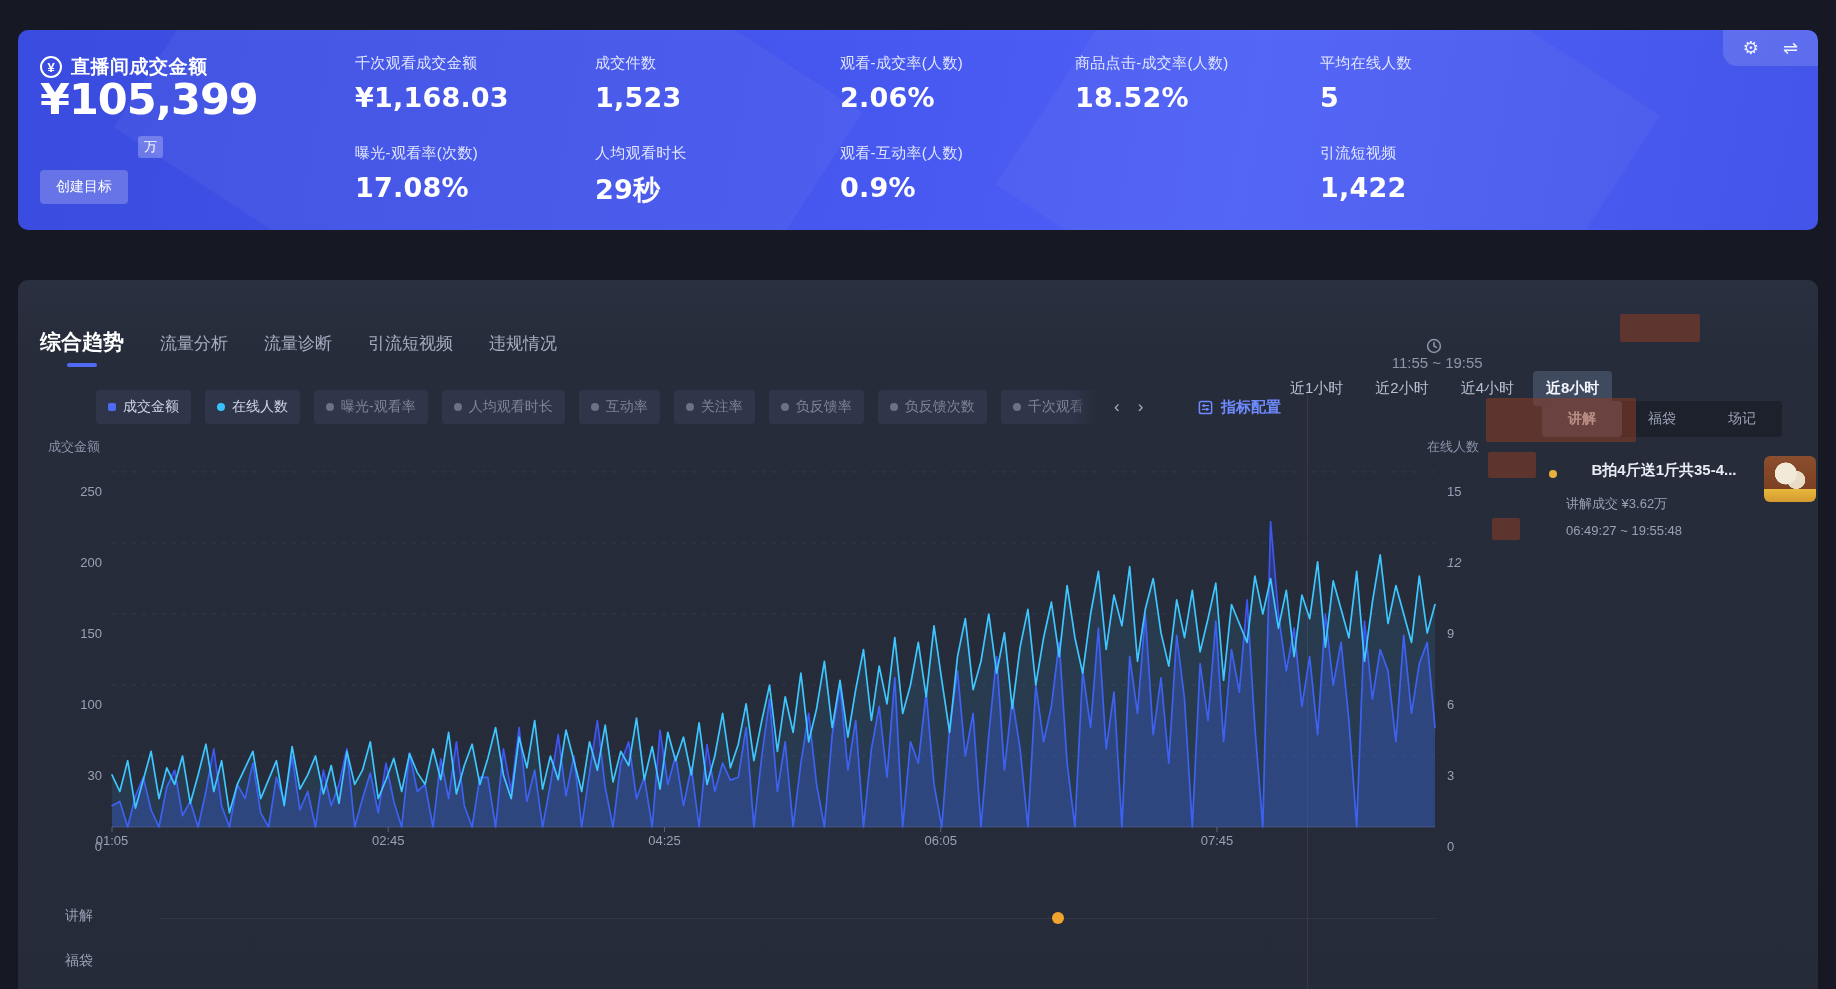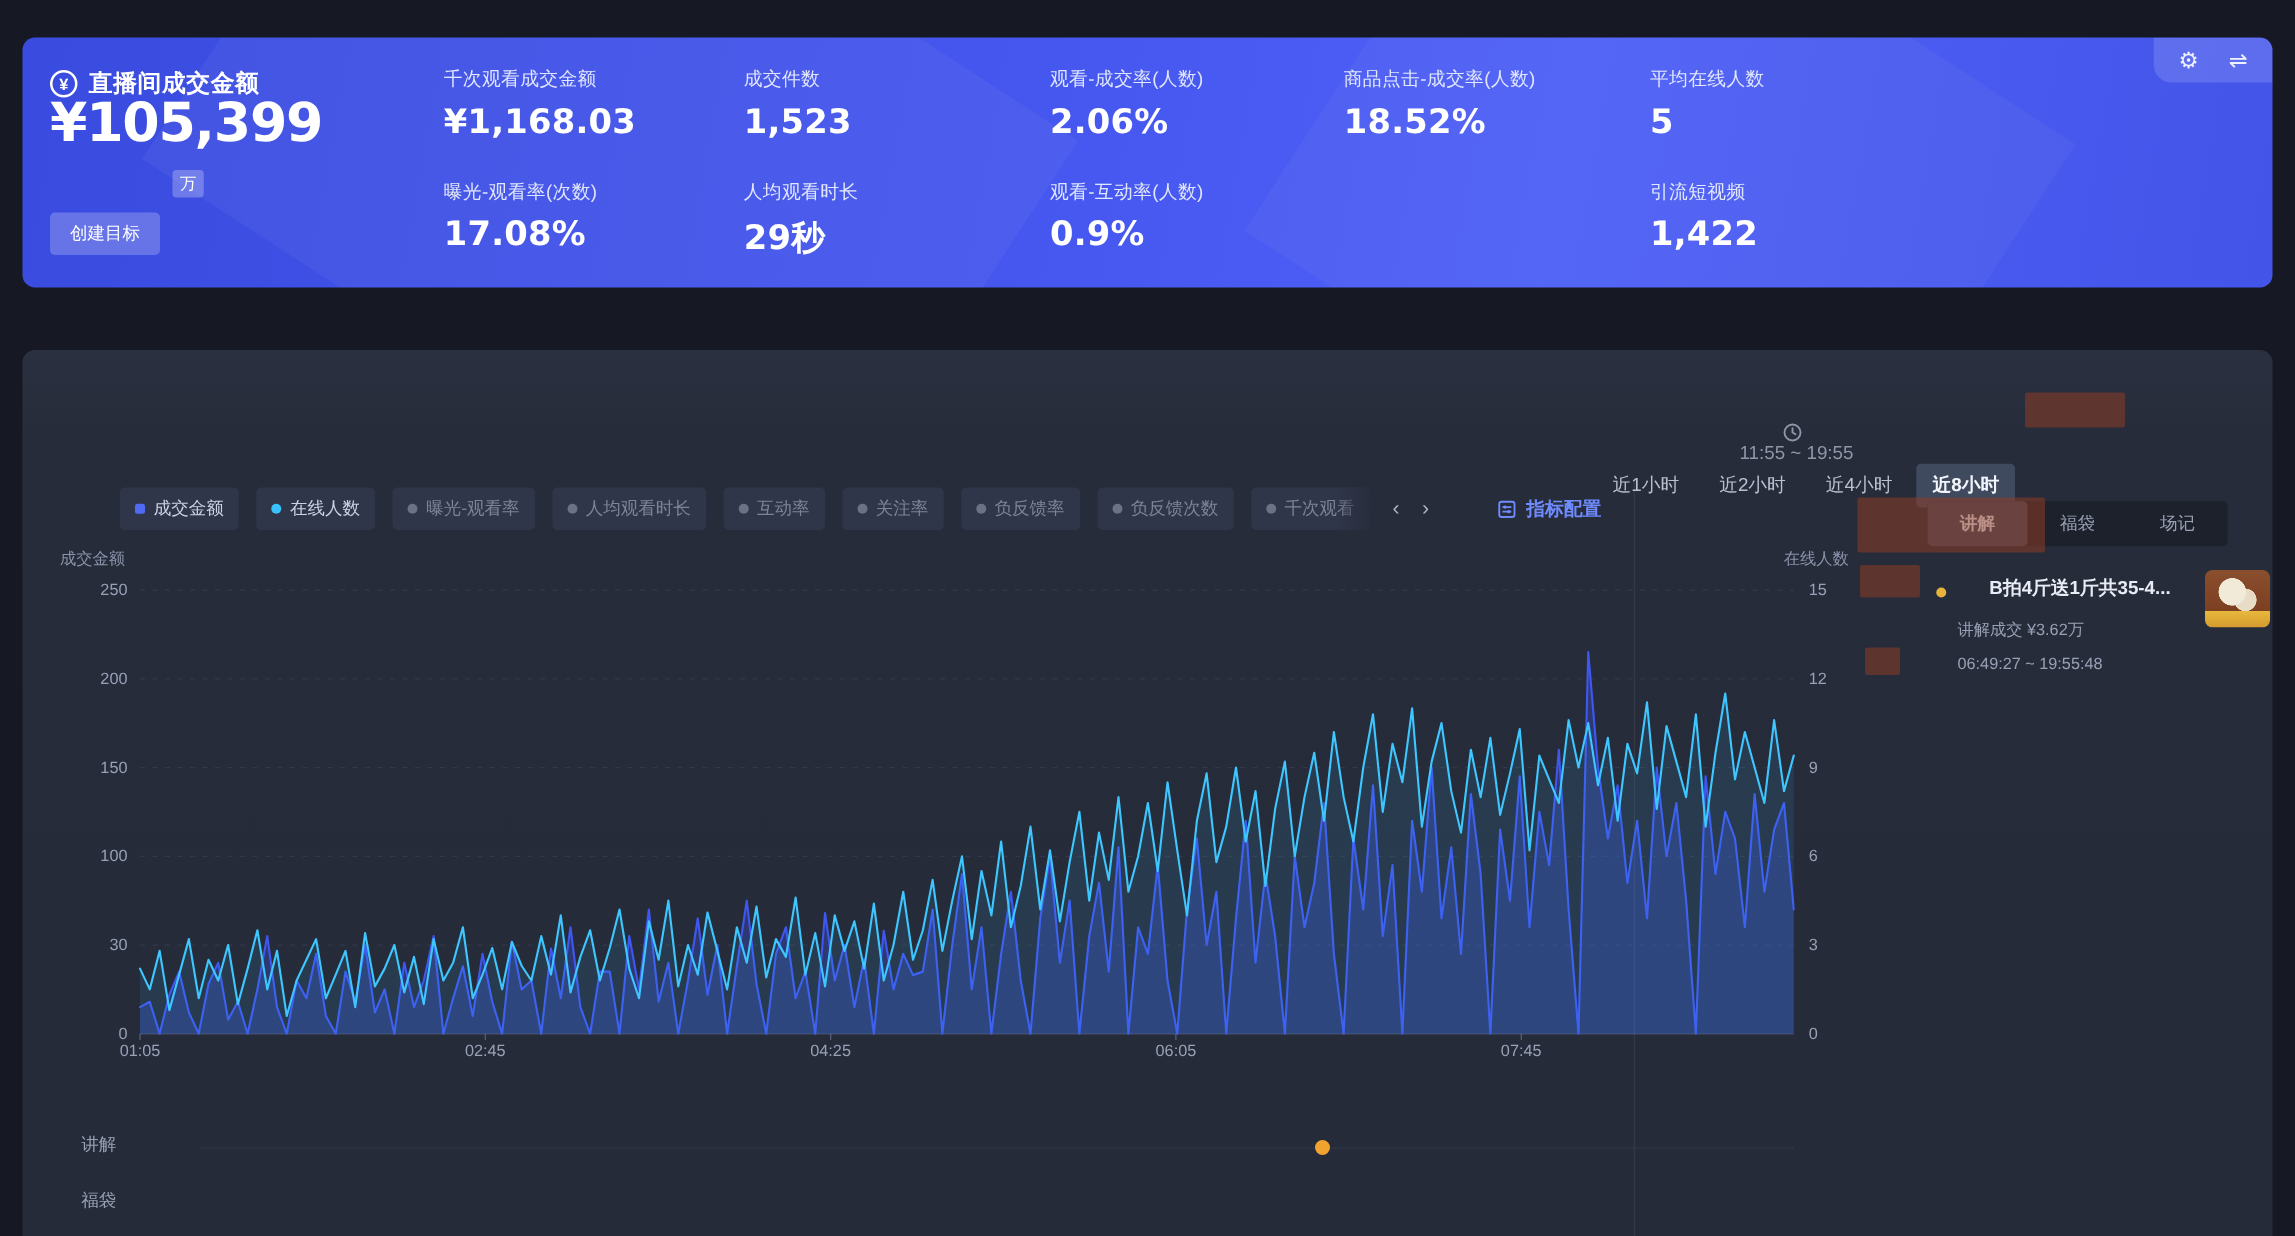--- a/index.html
+++ b/index.html
@@ -70,21 +70,21 @@
     background:linear-gradient(90deg,rgba(48,54,74,0),#282d3c);}
   .chip-nav{position:absolute;left:1096px;top:117px;display:flex;gap:18px;color:#aab2c5;font-size:17px;}
   .chip-nav span{cursor:pointer;}
   .config-btn{position:absolute;left:1180px;top:112px;display:flex;align-items:center;gap:8px;
     background:none;border:none;color:#6e8bff;font-size:15px;font-weight:700;cursor:pointer;padding:6px 0;}
   .divider{position:absolute;left:1289px;top:102px;bottom:0;width:1px;background:rgba(255,255,255,0.07);}
   
   .axis-title{position:absolute;font-size:13px;color:#8a93a9;}
   .left-title{left:30px;top:158px;}
   .right-title{left:1409px;top:158px;}
-  .ytick{position:absolute;font-size:13px;color:#98a1b5;height:18px;line-height:18px;}
+  .ytick{position:absolute;font-size:13px;color:#98a1b5;height:18px;line-height:18px;margin-top:20px;}
   .ytick.l{left:44px;width:40px;text-align:right;}
   .ytick.r{left:1429px;width:40px;text-align:left;}
   #chart{position:absolute;left:94px;top:192px;overflow:visible;}
   .xtick{position:absolute;top:553px;font-size:13px;color:#98a1b5;transform:translateX(-50%);white-space:nowrap;}
   
   .track-label{position:absolute;left:47px;font-size:14px;color:#98a1b5;}
   .t1{top:627px;} .t2{top:672px;}
   .track-line{position:absolute;left:142px;top:638px;width:1275px;height:0;
     border-top:1px dotted rgba(255,255,255,0.10);}
   .track-dot{position:absolute;left:1034px;top:632px;width:12px;height:12px;border-radius:50%;}
@@ -163,20 +163,27 @@
     <div class="mvalue">5</div>
   </div>
   <div class="metric mc9">
     <div class="mlabel">引流短视频</div>
     <div class="mvalue">1,422</div>
   </div>
 </section>
 
 <section class="main-card">
 
+  <div class="tabs" id="tabs">
+      <div class="tab active">综合趋势</div>
+      <div class="tab">流量分析</div>
+      <div class="tab">流量诊断</div>
+      <div class="tab">引流短视频</div>
+      <div class="tab">违规情况</div>
+    </div>
 
   <div class="time-row">
     <svg width="16" height="16" viewBox="0 0 16 16">
       <circle cx="8" cy="8" r="6.4" stroke="#8e96a8" fill="none" stroke-width="1.5"></circle>
       <path d="M8 4.6 V8 L10.4 9.4" stroke="#8e96a8" stroke-width="1.5" fill="none" stroke-linecap="round"></path>
     </svg>
     <span class="time-range">11:55 ~ 19:55</span>
     <div class="time-buttons" id="time-buttons">
         <div class="time-btn">近1小时</div>
         <div class="time-btn">近2小时</div>
@@ -247,21 +254,21 @@
       <div class="ytick l" style="top: 538px;">0</div>
       <div class="ytick l" style="top: 467px;">30</div>
       <div class="ytick l" style="top: 396px;">100</div>
       <div class="ytick l" style="top: 325px;">150</div>
       <div class="ytick l" style="top: 254px;">200</div>
       <div class="ytick l" style="top: 183px;">250</div>
       <div class="ytick r" style="top: 538px;">0</div>
       <div class="ytick r" style="top: 467px;">3</div>
       <div class="ytick r" style="top: 396px;">6</div>
       <div class="ytick r" style="top: 325px;">9</div>
-      <div class="ytick r" style="top: 254px;">12</div>
+      <div class="ytick r" style="top: 254px; font-style: italic;">12</div>
       <div class="ytick r" style="top: 183px;">15</div>
     </div>
   <svg id="chart" width="1323" height="355">
       <line x1="0" y1="355.0" x2="1323" y2="355.0" stroke="rgba(150,160,190,0.30)" stroke-width="1"></line>
       <line x1="0" y1="284.0" x2="1323" y2="284.0" stroke="rgba(150,160,190,0.12)" stroke-width="1" stroke-dasharray="4 6"></line>
       <line x1="0" y1="213.0" x2="1323" y2="213.0" stroke="rgba(150,160,190,0.12)" stroke-width="1" stroke-dasharray="4 6"></line>
       <line x1="0" y1="142.0" x2="1323" y2="142.0" stroke="rgba(150,160,190,0.12)" stroke-width="1" stroke-dasharray="4 6"></line>
       <line x1="0" y1="71.0" x2="1323" y2="71.0" stroke="rgba(150,160,190,0.12)" stroke-width="1" stroke-dasharray="4 6"></line>
       <line x1="0" y1="0.0" x2="1323" y2="0.0" stroke="rgba(150,160,190,0.12)" stroke-width="1" stroke-dasharray="4 6"></line>
       <line x1="0.0" y1="355" x2="0.0" y2="360" stroke="rgba(150,160,190,0.45)" stroke-width="1"></line>

